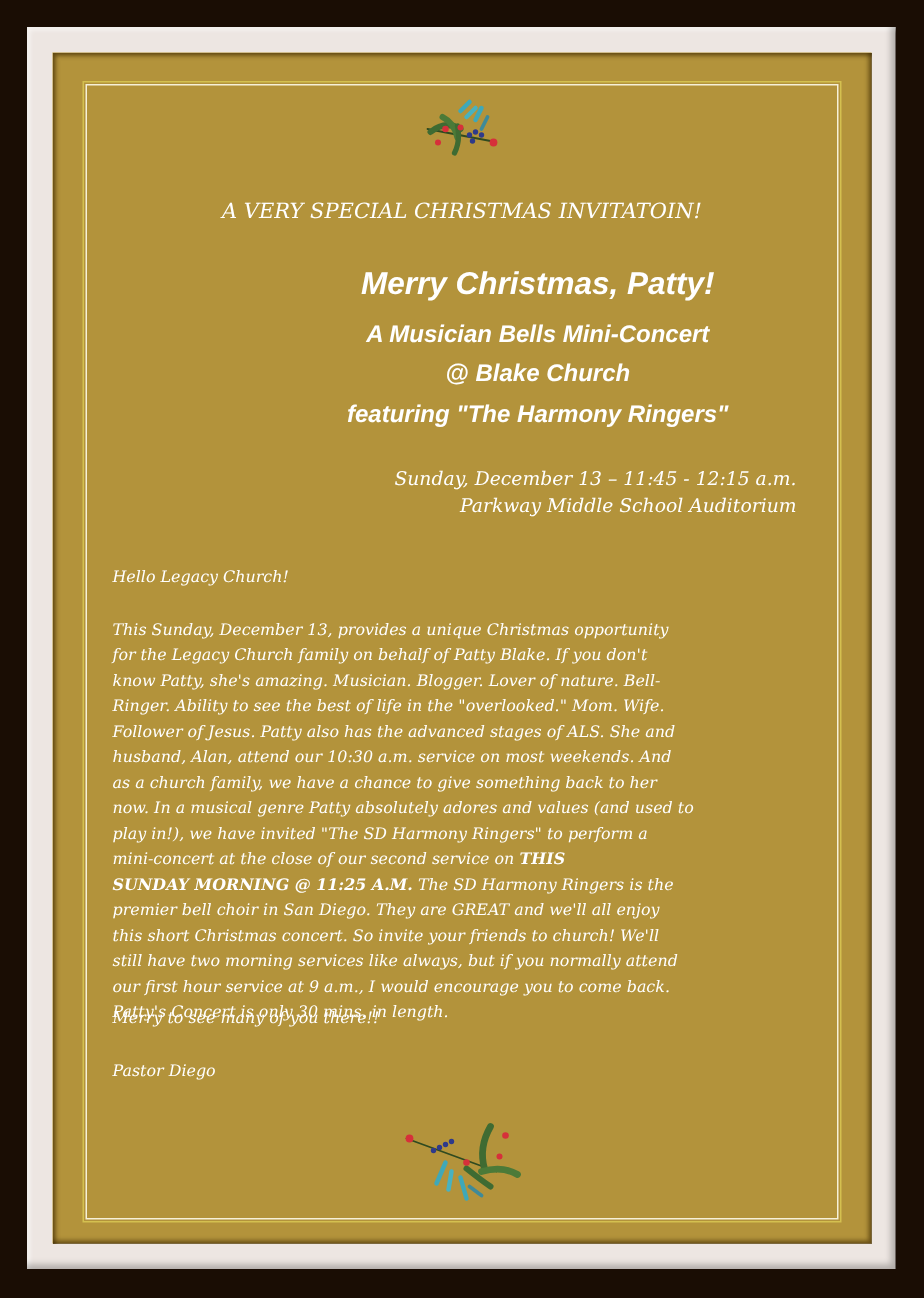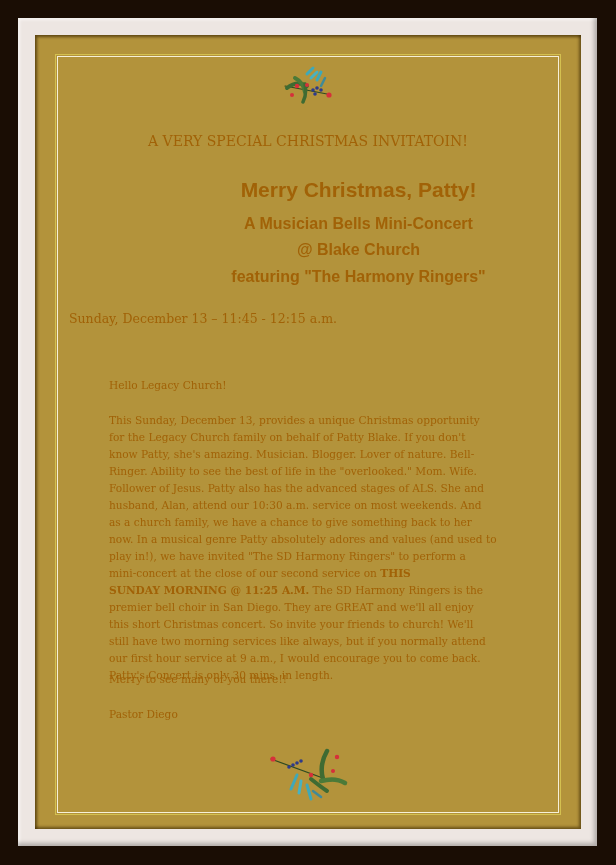--- a/index.html
+++ b/index.html
@@ -3,38 +3,38 @@
 <meta charset="utf-8">
 <style>
   html, body { margin:0; padding:0; }
   body { width:616px; height:865px; background:#1a0d04; position:relative; overflow:hidden; }
   .mat { position:absolute; left:18px; top:18px; width:579px; height:828px; background:#ede6e2;
          box-shadow: inset -3px -3px 4px rgba(0,0,0,0.25), inset 2px 2px 3px rgba(255,255,255,0.6); }
   .panel { position:absolute; left:35px; top:35px; width:546px; height:794px; background:#b3933b;
            box-shadow: inset 2px 2px 3px rgba(60,40,0,0.7), inset -2px -2px 3px rgba(60,40,0,0.6); }
   .inner-line { position:absolute; left:57px; top:56px; width:500px; height:755px;
                 border:1px solid #f6f0d8; outline:1px solid #d4c050; outline-offset:1px; }
-  .content { position:absolute; left:57px; top:56px; width:502px; height:757px; color:#a16207; }
+  .content { position:absolute; left:57px; top:56px; width:502px; height:757px; color:#ffffff;font-style:italic; }
   .sprig { position:absolute; }
   .sprig-top { left:220px; top:8px; width:70px; height:40px; }
   .sprig-bottom { left:204px; top:689px; width:96px; height:60px; }
   .heading { position:absolute; left:0; width:502px; text-align:center;
              font-family:"DejaVu Serif", serif; font-size:14px; top:77px; letter-spacing:0; }
   .bold-title { position:absolute; left:0; width:603px; text-align:center;
                 font-family:"Liberation Sans", sans-serif; font-weight:bold; }
   .t1 { top:122px; font-size:21px; }
   .t2 { top:159px; font-size:16px; }
   .t3 { top:185px; font-size:16px; }
   .t4 { top:212px; font-size:16px; }
-  .serif-line { position:absolute; left:12px; width:474px; text-align:left;
+  .serif-line { position:absolute; left:0; width:474px; text-align:right;
                 font-family:"DejaVu Serif", serif; font-size:12.5px; }
   .d1 { top:255px; }
   .d2 { top:273px; }
   .body-text { position:absolute; left:18px; width:470px;
-               font-family:"DejaVu Serif", serif; font-size:10.6px; line-height:17px;margin-left:34px; }
+               font-family:"DejaVu Serif", serif; font-size:10.6px; line-height:17px; }
   .greeting { top:321px; }
   .para { top:356px; white-space:pre-line; }
   .closing { top:615px; }
   .signature { top:650px; }
   b { font-weight:bold;text-align:center; }
 </style>
 </head>
 <body>
 
 <div class="mat"></div>
@@ -64,20 +64,21 @@
     <circle cx="38" cy="30" r="1.8" fill="#2e3a8a"></circle>
   </svg>
 
   <div class="heading">A VERY SPECIAL CHRISTMAS INVITATOIN!</div>
   <div class="bold-title t1">Merry Christmas, Patty!</div>
   <div class="bold-title t2">A Musician Bells Mini-Concert</div>
   <div class="bold-title t3">@ Blake Church</div>
   <div class="bold-title t4">featuring "The Harmony Ringers"</div>
 
   <div class="serif-line d1">Sunday, December 13 –  11:45 -  12:15 a.m.</div>
+  <div class="serif-line d2">Parkway Middle School Auditorium</div>
 
   <div class="body-text greeting">Hello Legacy Church!</div>
 
   <div class="body-text para"><span>This  Sunday, December 13, provides a unique Christmas opportunity
 for the Legacy Church family on behalf of Patty Blake.  If you don't
 know Patty, she's amazing.  Musician.  Blogger.  Lover of nature.  Bell-
 Ringer.  Ability to see the best of life in the "overlooked."  Mom.  Wife.
 Follower of Jesus.  Patty also has the advanced stages of ALS.  She and
 husband, Alan, attend our  10:30 a.m. service on most weekends.  And
 as a church family, we have a chance to give something back to her

